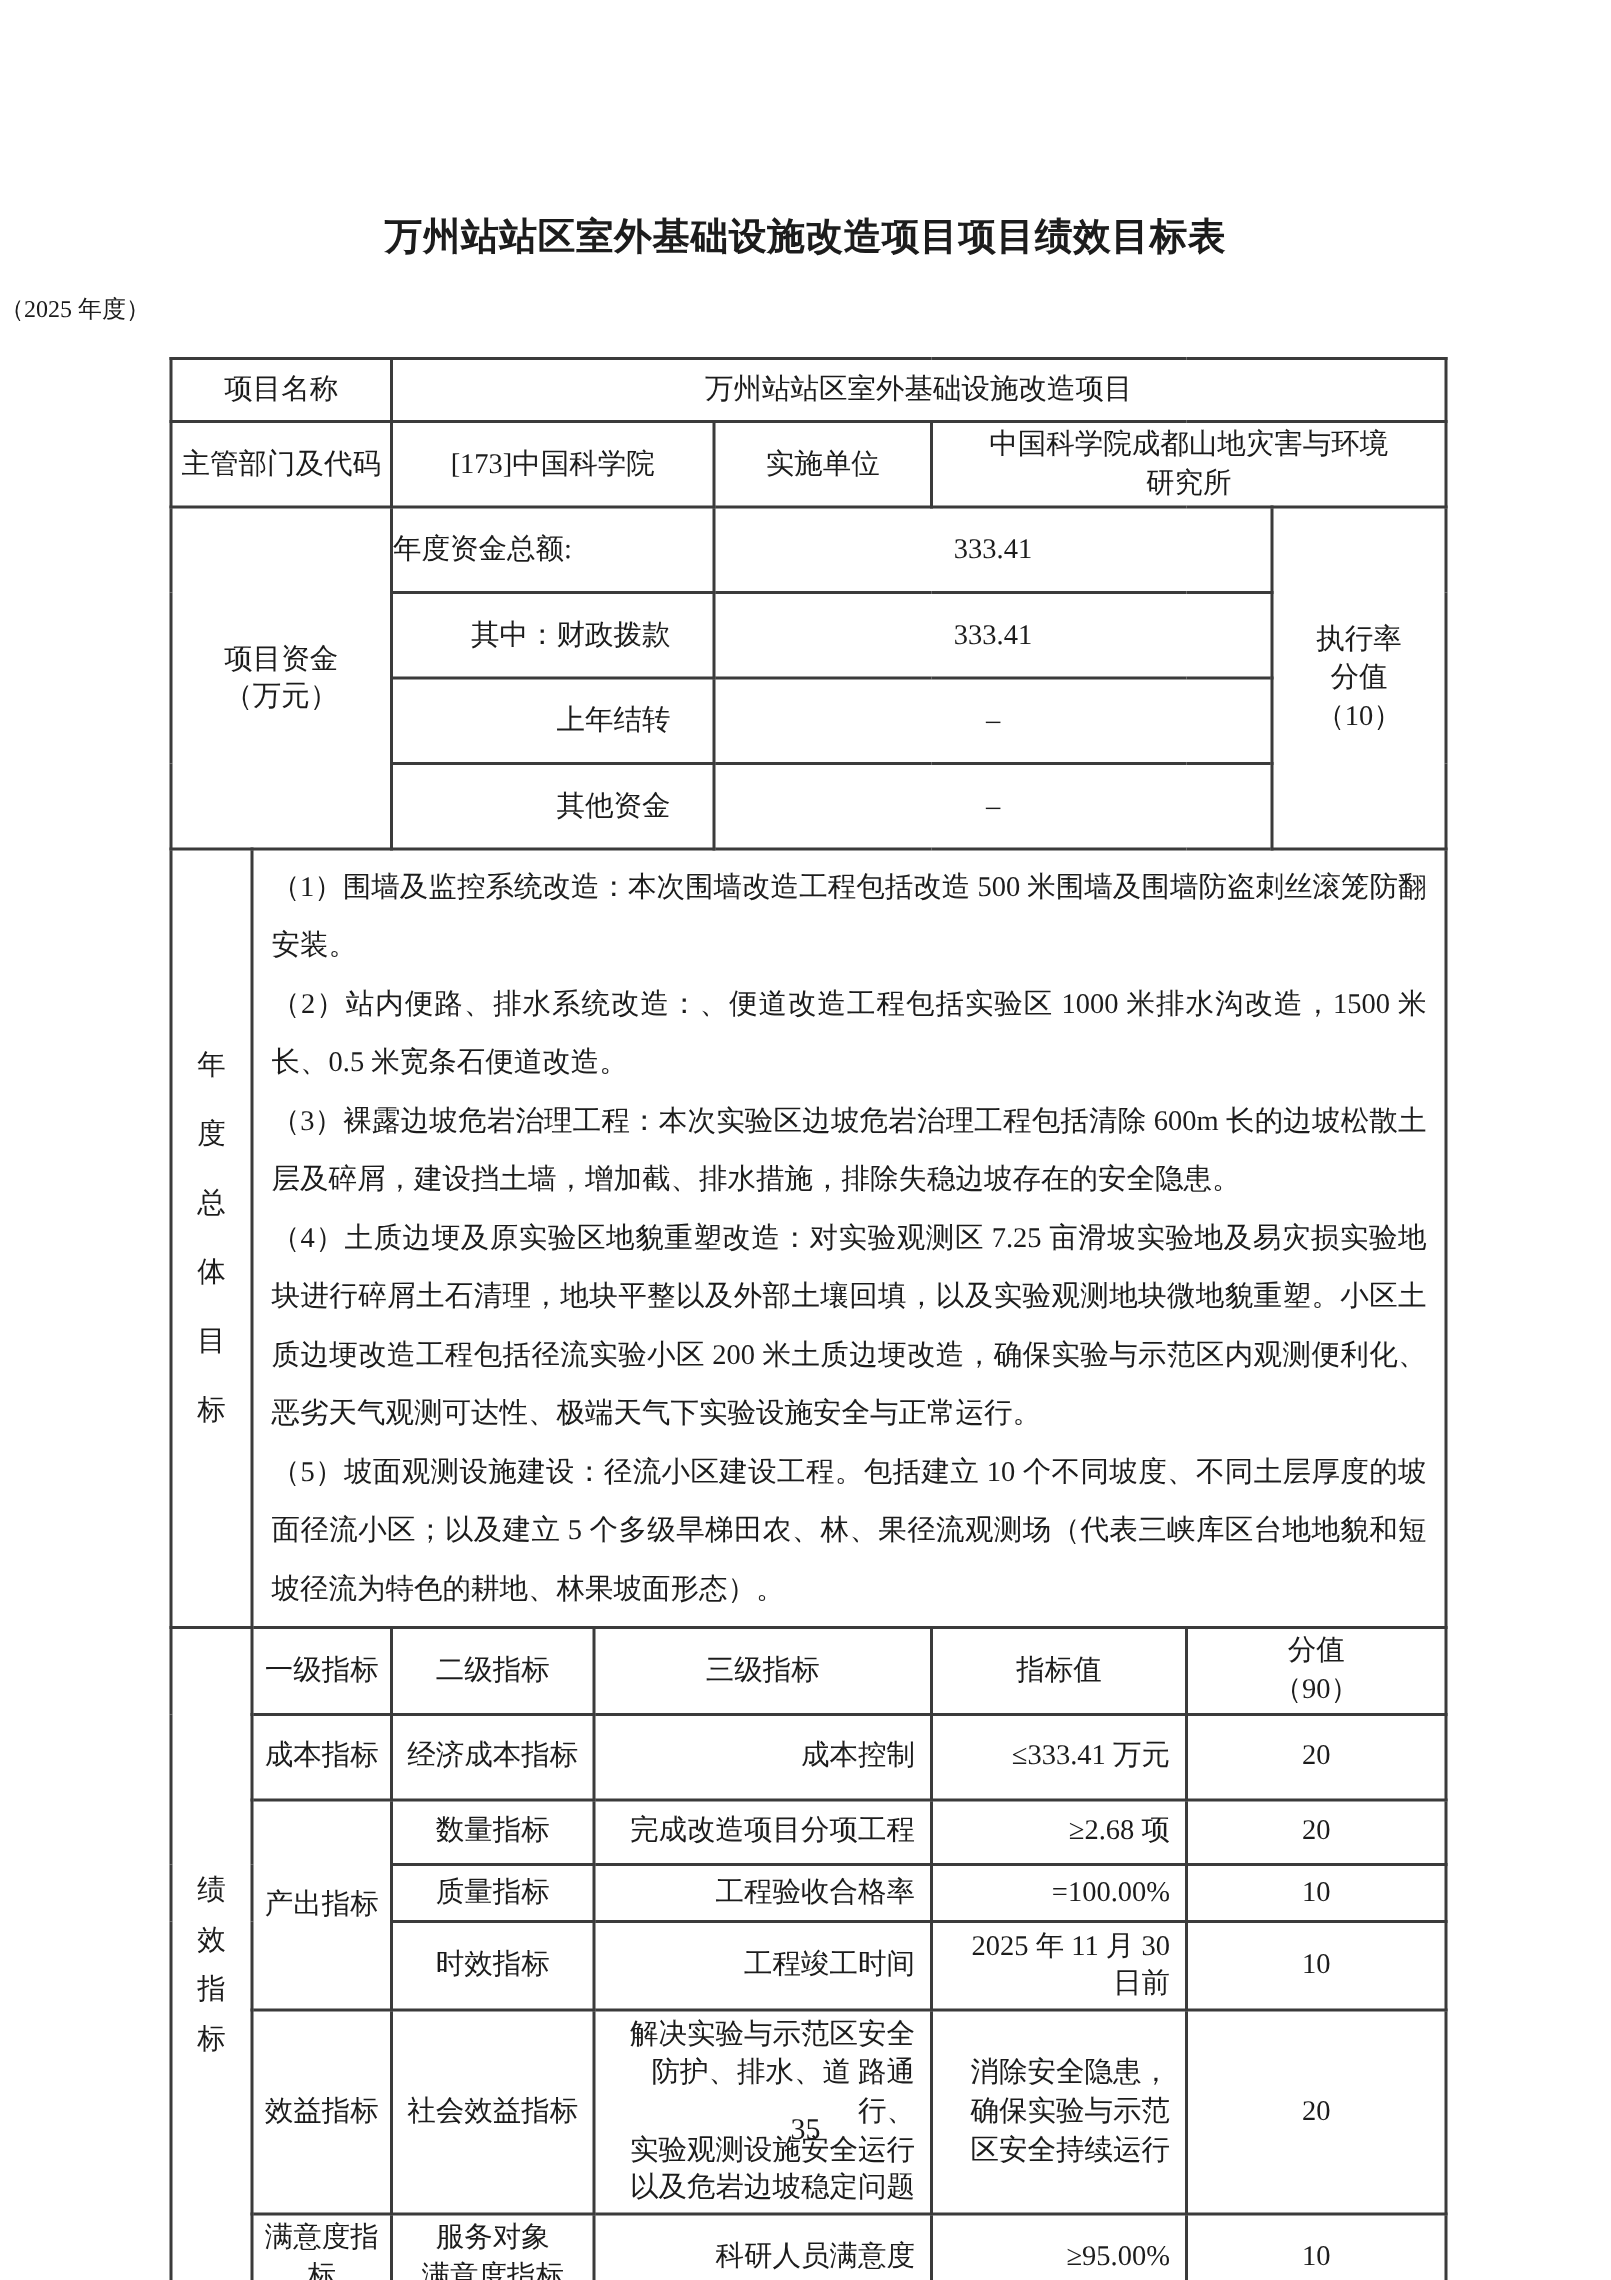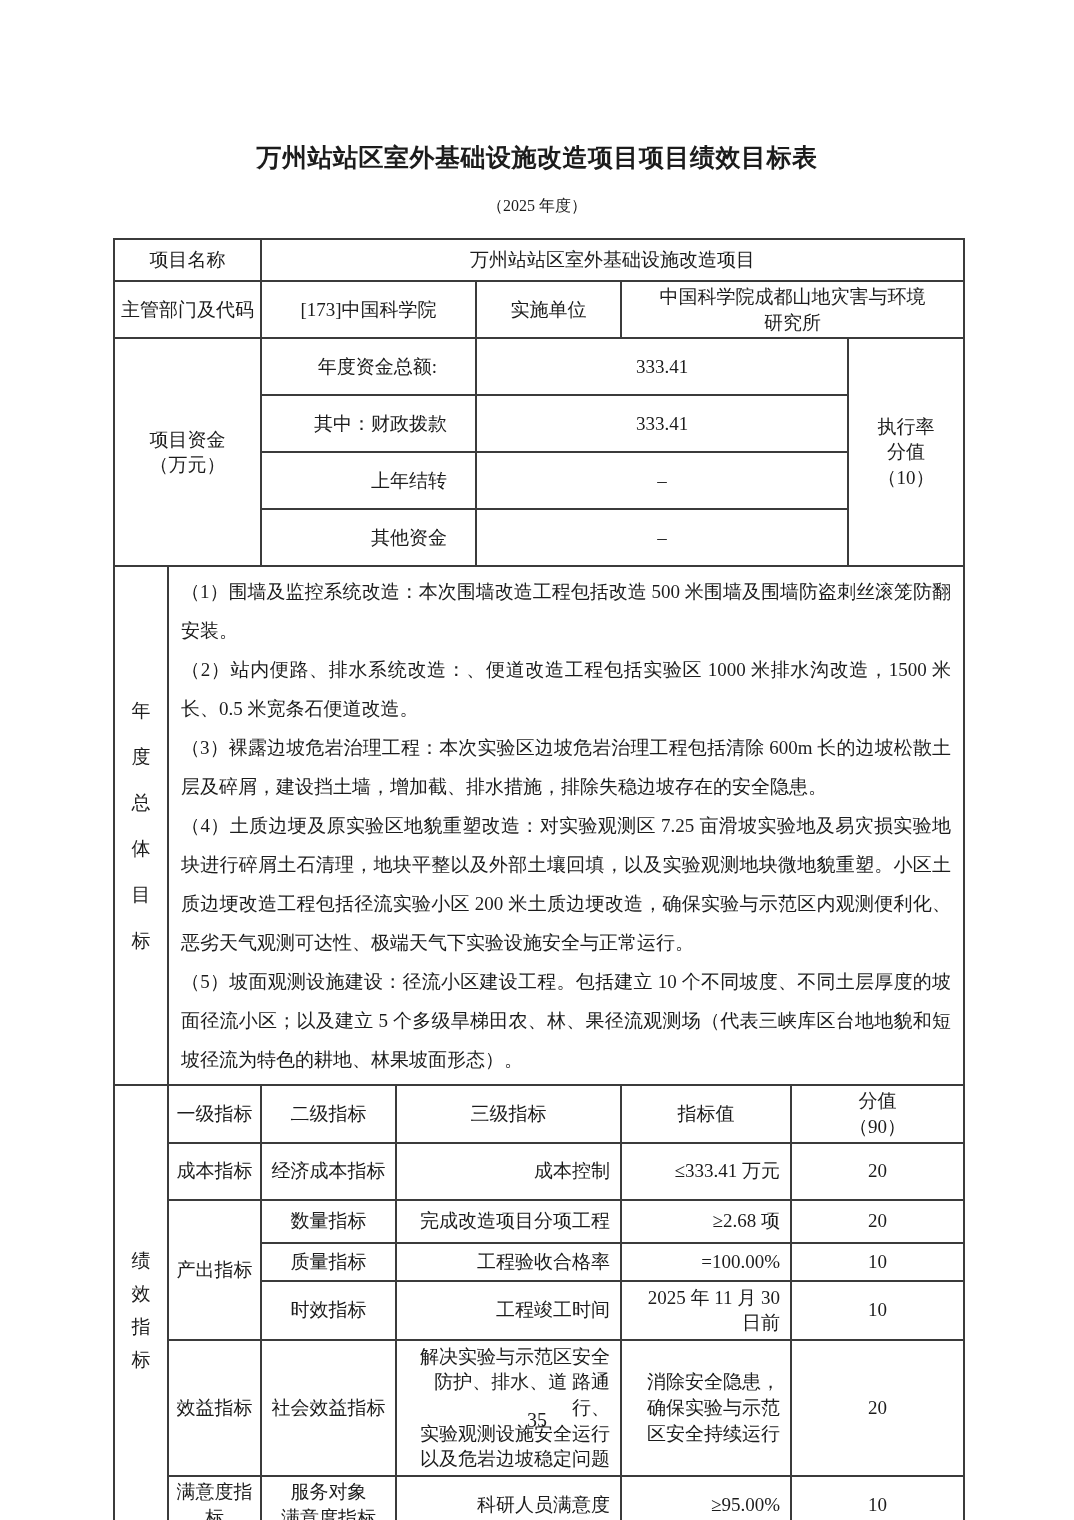--- a/index.html
+++ b/index.html
@@ -8,35 +8,35 @@
     font-family:"Liberation Serif","DejaVu Serif",serif; color:#1c1c1c;
     overflow:hidden;
   }
   .doc-title {
     position:absolute; top:141px; left:0; width:100%;
     text-align:center; font-family:Liberation Sans, sans-serif;
     font-weight:bold; font-size:25px; letter-spacing:0.5px;
   }
   .doc-subtitle {
     position:absolute; top:196px; left:0; width:100%;
-    text-align:center; font-size:16px;
+    text-align:left; font-size:16px;
   }
   table.main {
     position:absolute; top:238px; left:113px; width:850px;
     border-collapse:collapse; table-layout:fixed;
   }
   td {
     border:2px solid #3b3b3b; font-size:19px; line-height:1.35;
     text-align:center; vertical-align:middle; padding:2px 6px;
     overflow:hidden; word-break:break-word;margin-left:47px;
   }
   td.pre { white-space:pre-line; }
   td.lft { text-align:right; padding:3px 10px; }
   td.fund-label { text-align:right; padding-right:28px;border-radius:15px; }
-  td.fund-label-first { text-align:center; padding-left:24px; }
+  td.fund-label-first { text-align:left; padding-left:0; }
   td.obj { text-align:left; padding:5px 12px; vertical-align:middle; }
   td.obj p { margin:0; text-align:justify; line-height:39px; word-break:break-all; }
   .vstack {
     width:1em; margin:0 auto; word-break:break-all;
     text-align:left; white-space:normal;
   }
   .vstack.v6 { line-height:46px; }
   .vstack.v4 { line-height:33px; }
   .page-num {
     position:absolute; top:1409px; left:0; width:100%;

